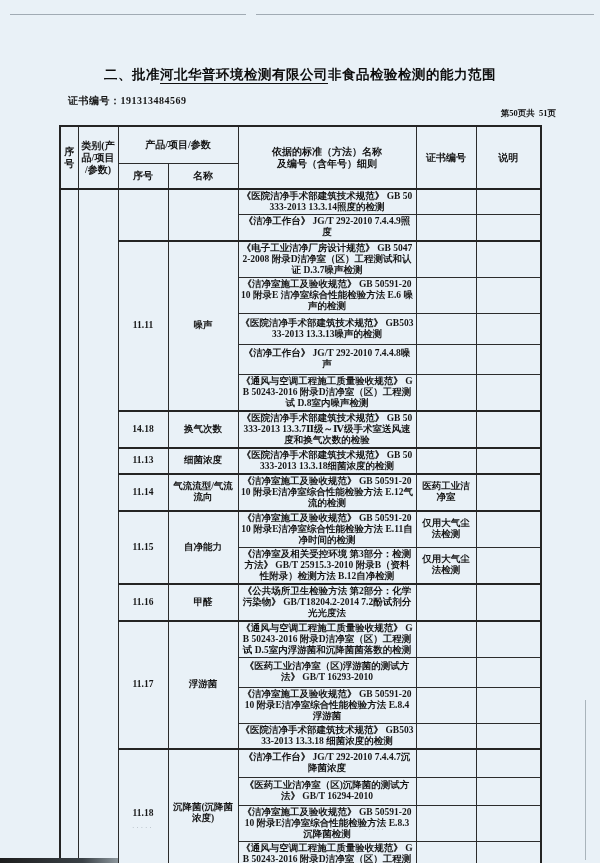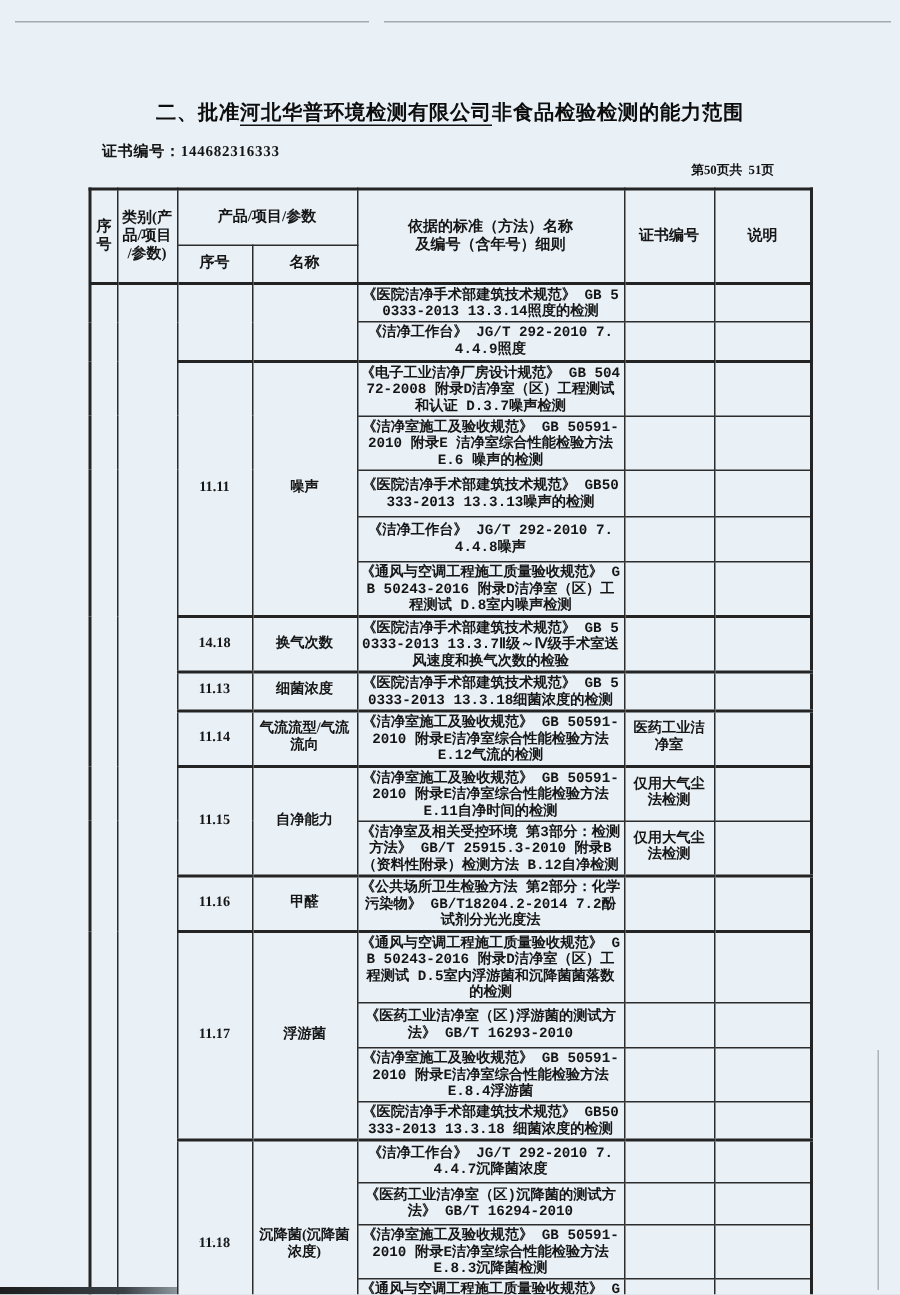--- a/index.html
+++ b/index.html
@@ -38,21 +38,21 @@
   .doc-title .company{
     border-bottom:1.5px solid #101010;padding-bottom:1px;
   }
   .meta-line{
     position:absolute;left:68px;font-size:10px;font-weight:bold;color:#141414;
     letter-spacing:.5px;white-space:nowrap;
   }
   .cert{top:94px;}
   .addr{top:110px;}
   .page-info{
-    position:absolute;top:108px;left:416px;width:100px;
+    position:absolute;top:108px;left:456px;width:100px;
     font-size:8.5px;font-weight:bold;text-align:right;white-space:pre;color:#111;
   }
   table.cap{
     position:absolute;top:125px;left:59px;
     width:481px;table-layout:fixed;
     border-collapse:collapse;
     border:2px solid #242424;
   }
   table.cap td,table.cap th{
     border:1.2px solid #2c2c2c;
@@ -60,34 +60,34 @@
     font-size:9.5px;line-height:11px;
     text-align:center;vertical-align:middle;
     font-weight:600;color:#161616;
     overflow:hidden;word-break:break-all;
   }
   table.cap th{font-weight:bold;font-size:10px;white-space:pre-line;line-height:12px;}
   tr.hdr-top th{height:34px;}
   tr.hdr-sub th{height:22px;}
   .hdr-bottom{border-bottom:2px solid #222 !important;}
   tr.group-start td{border-top:2px solid #242424;}
-  td.std-cell{line-height:10.8px;font-family:Liberation Mono, monospace;}
+  td.std-cell{line-height:10.8px;}
   td.cat-cell,td.seq-col-cell{background:transparent;}
 </style>
 </head>
 <body>
 
 <div class="paper">
 
   <div class="scanline-top seg1"></div>
   <div class="scanline-top seg2"></div>
 
   <div class="doc-title"><span>二、批准</span><span class="company">河北华普环境检测有限公司</span><span>非食品检验检测的能力范围</span></div>
 
-  <div class="meta-line cert">证书编号：144682316333</div>
+  <div class="meta-line cert">证书编号：191313484569</div>
   <div class="page-info">第50页共  51页</div>
 
   <table class="cap">
     <colgroup>
       <col style="width:18px">
         <col style="width:40px">
         <col style="width:50px">
       <col style="width:70px">
         <col style="width:178px">
         <col style="width:60px">

